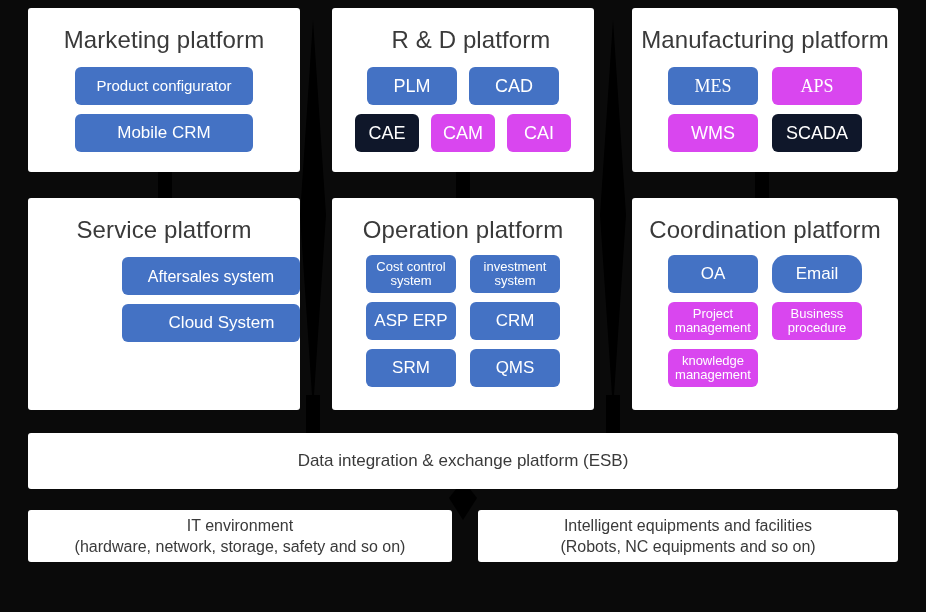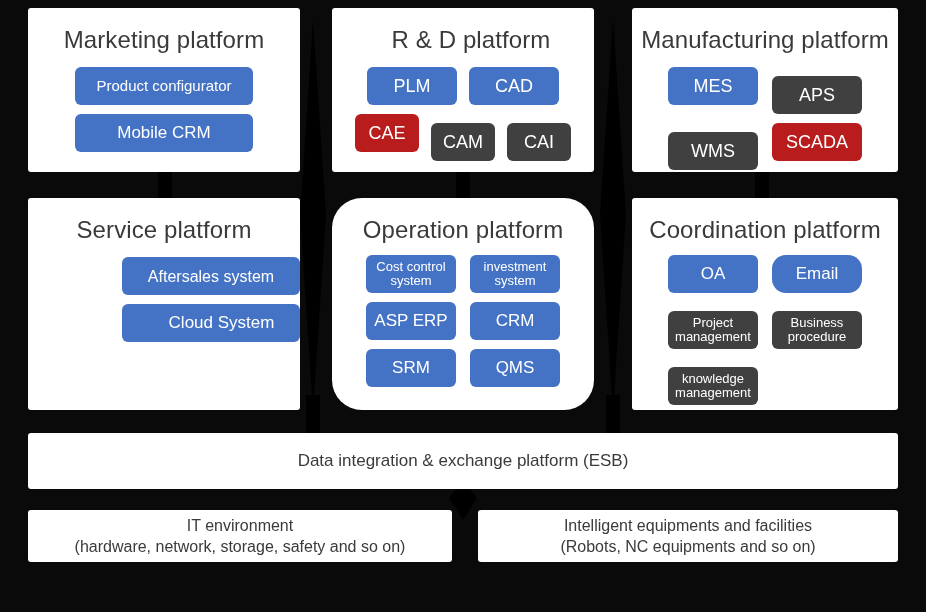--- a/index.html
+++ b/index.html
@@ -68,22 +68,22 @@
     align-items: center;
     justify-content: center;
     text-align: center;
     color: #ffffff;
     border-radius: 6px;
     box-sizing: border-box;
     line-height: 1.08;
     white-space: pre-line;
   }
   .chip.blue   { background: #4472c4; }
-  .chip.red    { background: #404040; margin-top: 9px; }
-  .chip.orange { background: #b91c1c; }
+  .chip.red    { background: #d946ef; }
+  .chip.orange { background: #0f172a; }
 
   
   .band {
     position: absolute;
     background: #ffffff;
     border-radius: 3px;
     z-index: 3;
     display: flex;
     align-items: center;
     justify-content: center;
@@ -133,21 +133,21 @@
         <div class="chip orange" style="width:64px; height:38px; font-size:18px; margin-right:12px;">CAE</div>
         <div class="chip red" style="width:64px; height:38px; font-size:18px; margin-right:12px;">CAM</div>
         <div class="chip red" style="width:64px; height:38px; font-size:18px;">CAI</div>
       </div>
     </div>
   </div>
 
   <div class="panel" style="left:632px; top:8px; width:266px; height:164px;">
     <div class="panel-title" style="margin-top:19px;">Manufacturing platform</div>
     <div class="chip-rows" style="margin-top:14px;">
-      <div class="chip-row" style="margin-bottom:9px;">
+      <div class="chip-row" style="margin-bottom:9px;font-family:Liberation Serif, serif;">
         <div class="chip blue" style="width:90px; height:38px; font-size:18px; margin-right:14px;">MES</div>
         <div class="chip red" style="width:90px; height:38px; font-size:18px;">APS</div>
       </div>
       <div class="chip-row">
         <div class="chip red" style="width:90px; height:38px; font-size:18px; margin-right:14px;">WMS</div>
         <div class="chip orange" style="width:90px; height:38px; font-size:18px;">SCADA</div>
       </div>
     </div>
   </div>
 
@@ -156,21 +156,21 @@
     <div class="chip-rows" style="margin-top:14px;align-items:flex-end;">
       <div class="chip-row" style="margin-bottom:9px;">
         <div class="chip blue" style="width:178px; height:38px; font-size:16px;">Aftersales system</div>
       </div>
       <div class="chip-row">
         <div class="chip blue" style="width:178px; height:38px; font-size:17px;padding-left:21px;">Cloud System</div>
       </div>
     </div>
   </div>
 
-  <div class="panel" style="left:332px; top:198px; width:262px; height:212px;border-radius:30px;">
+  <div class="panel" style="left:332px; top:198px; width:262px; height:212px;">
     <div class="panel-title" style="margin-top:19px;">Operation platform</div>
     <div class="chip-rows" style="margin-top:12px;">
       <div class="chip-row" style="margin-bottom:9px;">
         <div class="chip blue" style="width:90px; height:38px; font-size:13px; margin-right:14px;">Cost control
 system</div>
         <div class="chip blue" style="width:90px; height:38px; font-size:13px;">investment
 system</div>
       </div>
       <div class="chip-row" style="margin-bottom:9px;">
         <div class="chip blue" style="width:90px; height:38px; font-size:17px; margin-right:14px;">ASP  ERP</div>

